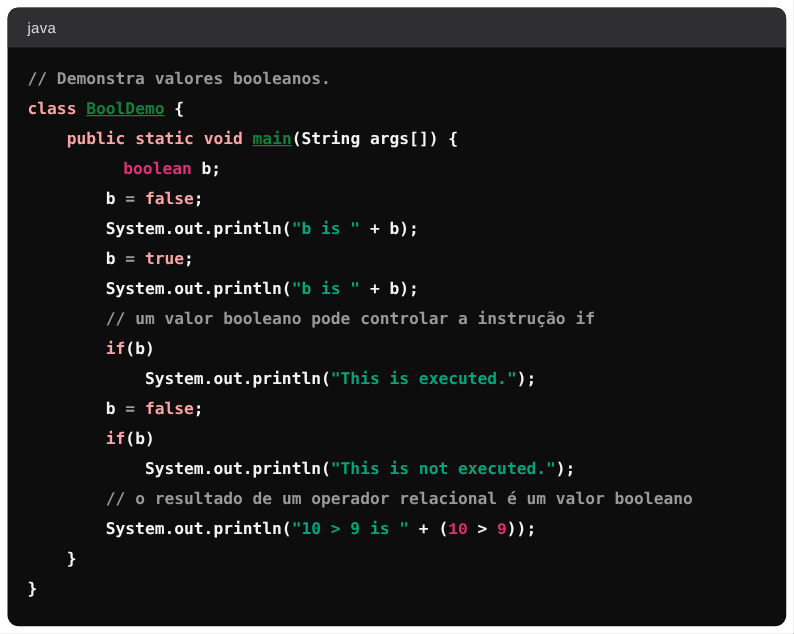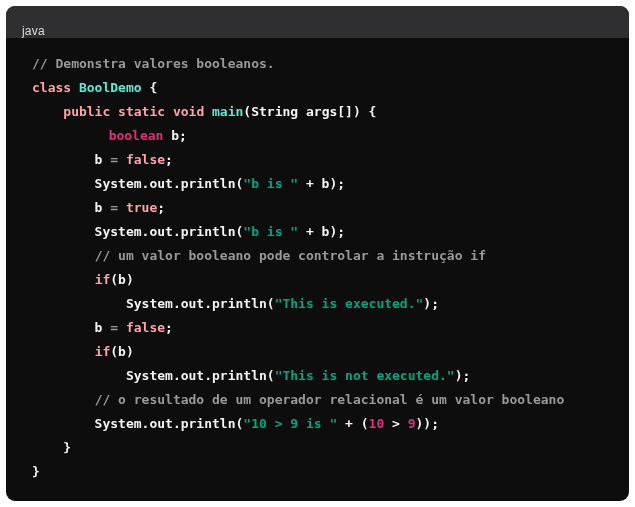--- a/index.html
+++ b/index.html
@@ -16,21 +16,21 @@
     border-radius: 9px;
     overflow: hidden;
     display: flex;
     flex-direction: column;
   }
   .code-header {
     height: 32px;
     flex: 0 0 32px;
     background: #2f2f31;
     display: flex;
-    align-items: flex-end;
+    align-items: center;
     justify-content: space-between;
     padding: 0 16px;
   }
   .lang-label {
     font-size: 12px;
     color: #d9d9e3;
     letter-spacing: 0.2px;
   }
   .copy-button {
     display: flex;
@@ -56,27 +56,27 @@
     flex: 1 1 auto;
     padding: 14px 16px 16px 16px;
     font-family: "DejaVu Sans Mono", "Liberation Mono", monospace;
     font-size: 13px;
     font-weight: 600;
     line-height: 24px;
     white-space: pre;
     overflow: auto;
     color: #f4f4f5;
   }
-  .code-line { white-space: pre; margin-left: 10px; }
+  .code-line { white-space: pre; }
   .tok-plain { color: #f4f4f5; }
   .tok-kw    { color: #fca5a5; }
   .tok-type  { color: #df3079; padding-left: 14px; }
-  .tok-title { color: #5eead4; }
+  .tok-title { color: #15803d; text-decoration: underline; }
   .tok-str   { color: #00a67d; }
-  .tok-num   { color: #df3079; }
+  .tok-num   { color: #df3079; font-family: Liberation Mono, monospace; }
   .tok-com   { color: #999999; }
   .tok-op    { color: #9a9a9a; }
 </style>
 </head>
 <body>
 
 <div class="code-block">
   <div class="code-header">
     <span class="lang-label">java</span>
   </div>

